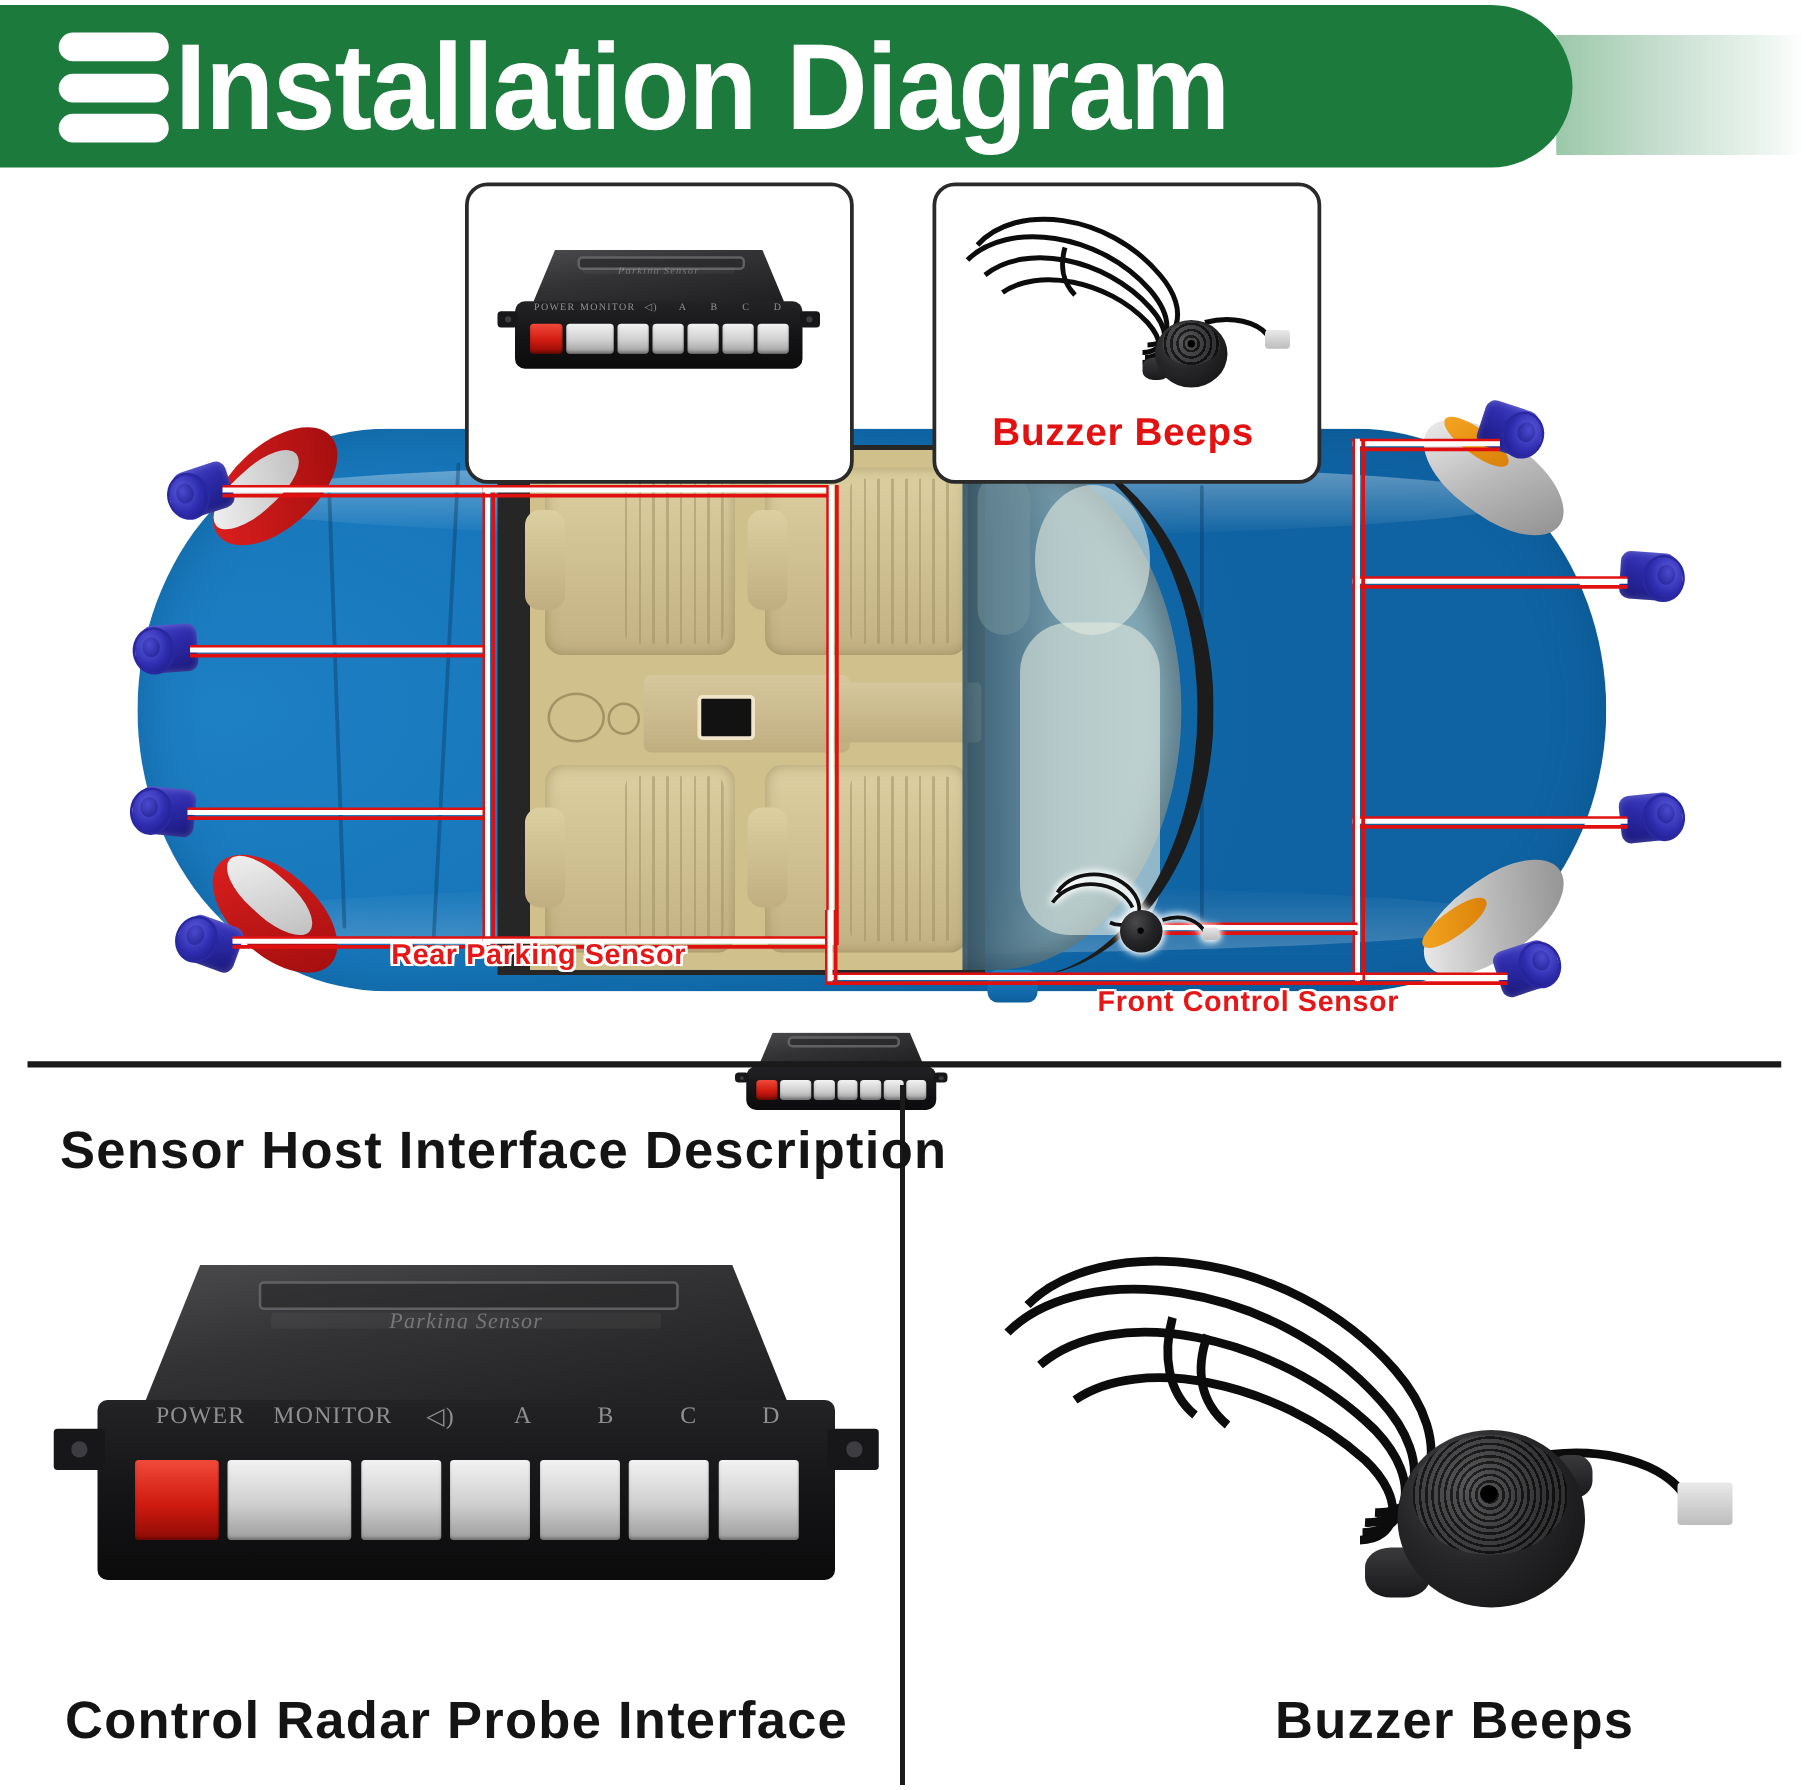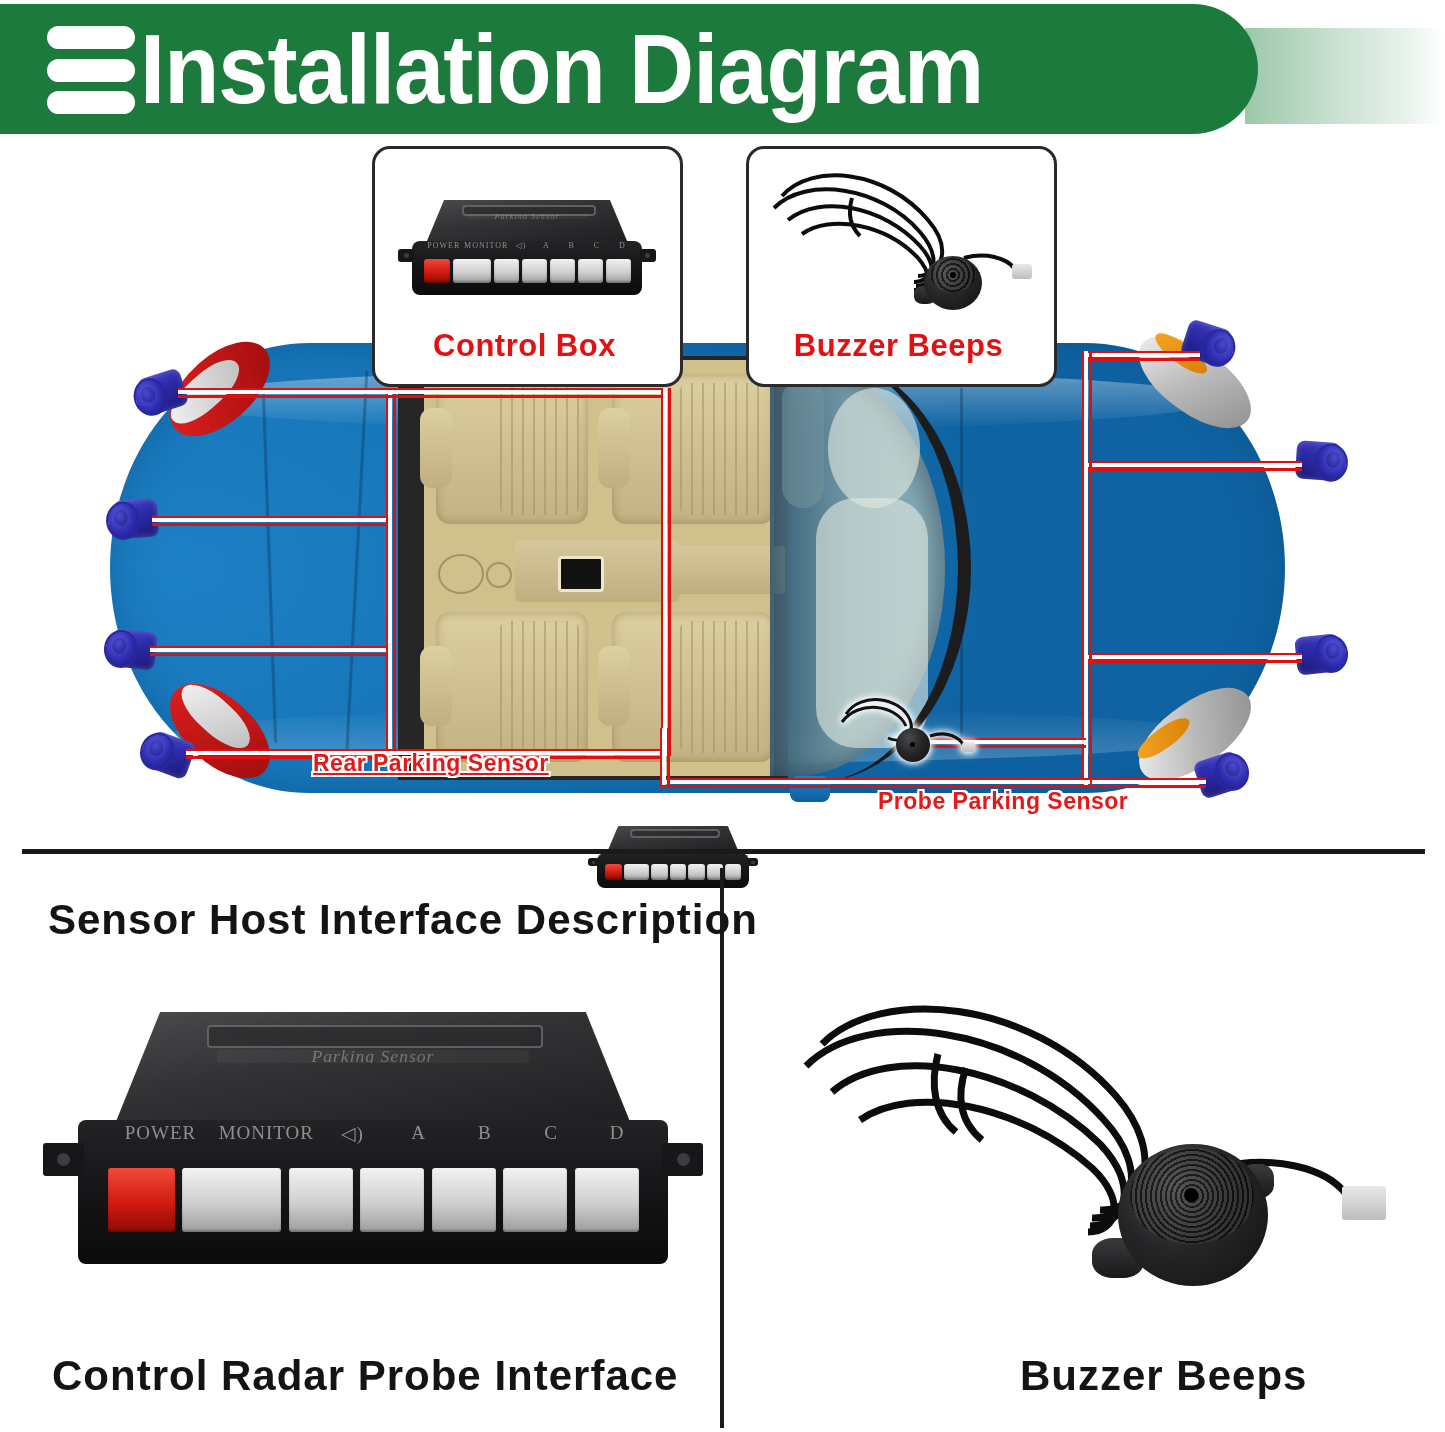--- a/index.html
+++ b/index.html
@@ -387,22 +387,22 @@
     <svg width="140" height="82" viewBox="0 0 140 82">
       <path d="M8 28 C 22 6, 62 10, 72 34 C 78 50, 62 58, 50 52" fill="none" stroke="#101010" stroke-width="3"></path>
       <path d="M4 36 C 20 14, 58 18, 68 40" fill="none" stroke="#101010" stroke-width="3"></path>
       <path d="M92 50 C 110 44, 122 52, 126 60" fill="none" stroke="#101010" stroke-width="3"></path>
     </svg>
     <div class="bz-disc" style="left:58px;top:42px;width:34px;height:34px;"></div>
     <div class="bz-hole" style="left:72px;top:56px;width:5px;height:5px;"></div>
     <div class="bz-plug" style="left:124px;top:56px;width:13px;height:10px;"></div>
   </div>
 
-  <div class="car-label" style="left:313px;top:612px;text-decoration:underline;">Rear Parking Sensor</div>
-  <div class="car-label" style="left:878px;top:650px;">Probe Parking Sensor</div>
+  <div class="car-label" style="left:313px;top:612px;">Rear Parking Sensor</div>
+  <div class="car-label" style="left:878px;top:650px;">Front Control Sensor</div>
 
   <div class="callout" style="left:372px;top:8px;width:305px;height:235px;"></div>
   <div class="cbox" style="left:412px;top:62px;width:230px;height:95px;font-size:15px;">
     <div class="cb-top">
       <div class="cb-slot"></div>
       <div class="cb-emboss">Parking Sensor</div>
     </div>
     <div class="cb-front">
       <div class="cb-labels" style="font-size:8px;">
         <span class="wide">POWER</span>
@@ -419,21 +419,20 @@
         <div class="port"></div>
         <div class="port"></div>
         <div class="port"></div>
         <div class="port"></div>
         <div class="port"></div>
       </div>
     </div>
     <div class="tab l"></div>
     <div class="tab r"></div>
   </div>
-  <div class="callout-caption" style="left:372px;top:190px;width:305px;">Control Box</div>
 
   <div class="callout" style="left:746px;top:8px;width:305px;height:235px;"></div>
   <div class="buzzer" style="left:768px;top:26px;width:270px;height:160px;">
     <svg width="270" height="160" viewBox="0 0 270 160">
       <path d="M14 32 C 44 -2, 118 6, 160 56 C 186 86, 172 112, 150 112" fill="none" stroke="#0c0c0c" stroke-width="4"></path>
       <path d="M6 44 C 38 12, 112 22, 152 68 C 176 96, 164 118, 146 118" fill="none" stroke="#0c0c0c" stroke-width="4"></path>
       <path d="M20 56 C 52 30, 116 42, 152 82 C 172 104, 164 122, 148 122" fill="none" stroke="#0c0c0c" stroke-width="4"></path>
       <path d="M34 70 C 62 50, 118 60, 150 94 C 166 112, 160 126, 146 126" fill="none" stroke="#0c0c0c" stroke-width="4"></path>
       <path d="M84 34 C 80 48, 82 62, 92 72" fill="none" stroke="#0c0c0c" stroke-width="4"></path>
       <path d="M196 94 C 218 88, 238 94, 246 104" fill="none" stroke="#0c0c0c" stroke-width="4"></path>

